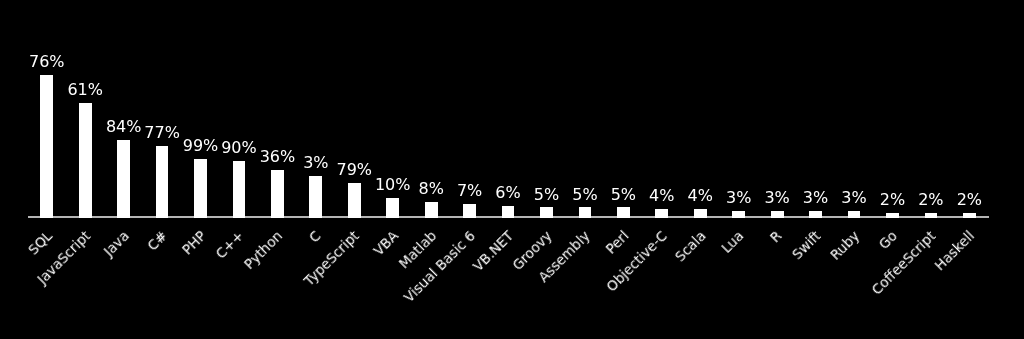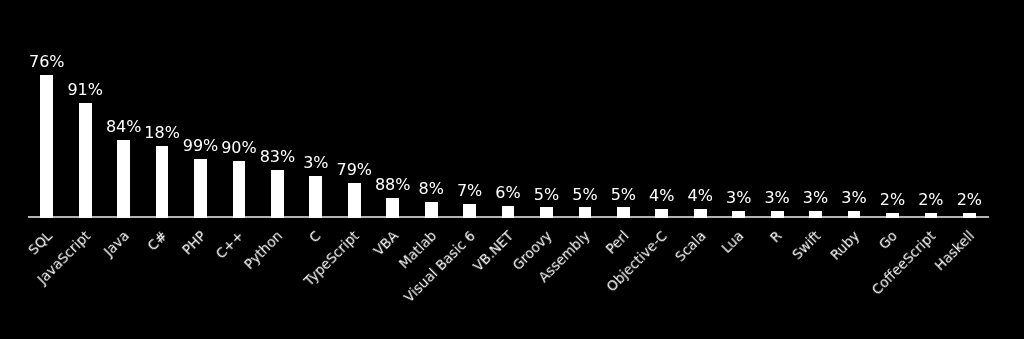--- a/index.html
+++ b/index.html
@@ -28,77 +28,77 @@
   <div class="axis" style="left:28.40px;top:216.00px;width:960.60px;height:1.60px"></div>
   <div class="bar-group">
     <div class="bar" style="left:40.40px;top:75.22px;width:12.75px;height:142.38px"></div>
     <div class="vlabel" style="left:6.77px;top:54.32px">76%</div>
     <div class="lanchor" style="left:54.57px;top:238.60px">
         <span class="ctext">SQL</span>
       </div>
   </div>
   <div class="bar-group">
     <div class="bar" style="left:78.84px;top:103.15px;width:12.75px;height:114.45px"></div>
-    <div class="vlabel" style="left:45.22px;top:82.25px">91%</div>
+    <div class="vlabel" style="left:45.22px;top:82.25px">61%</div>
     <div class="lanchor" style="left:93.02px;top:238.60px">
         <span class="ctext">JavaScript</span>
       </div>
   </div>
   <div class="bar-group">
     <div class="bar" style="left:117.28px;top:140.39px;width:12.75px;height:77.21px"></div>
     <div class="vlabel" style="left:83.66px;top:119.49px">84%</div>
     <div class="lanchor" style="left:131.46px;top:238.60px">
         <span class="ctext">Java</span>
       </div>
   </div>
   <div class="bar-group">
     <div class="bar" style="left:155.72px;top:145.97px;width:12.75px;height:71.63px"></div>
-    <div class="vlabel" style="left:122.09px;top:125.07px">18%</div>
+    <div class="vlabel" style="left:122.09px;top:125.07px">77%</div>
     <div class="lanchor" style="left:169.90px;top:238.60px">
         <span class="ctext">C#</span>
       </div>
   </div>
   <div class="bar-group">
     <div class="bar" style="left:194.16px;top:159.01px;width:12.75px;height:58.59px"></div>
     <div class="vlabel" style="left:160.53px;top:138.11px">99%</div>
     <div class="lanchor" style="left:208.34px;top:238.60px">
         <span class="ctext">PHP</span>
       </div>
   </div>
   <div class="bar-group">
     <div class="bar" style="left:232.60px;top:160.87px;width:12.75px;height:56.73px"></div>
     <div class="vlabel" style="left:198.97px;top:139.97px">90%</div>
     <div class="lanchor" style="left:246.78px;top:238.60px">
         <span class="ctext">C++</span>
       </div>
   </div>
   <div class="bar-group">
     <div class="bar" style="left:271.04px;top:170.18px;width:12.75px;height:47.42px"></div>
-    <div class="vlabel" style="left:237.41px;top:149.28px">83%</div>
+    <div class="vlabel" style="left:237.41px;top:149.28px">36%</div>
     <div class="lanchor" style="left:285.21px;top:238.60px">
         <span class="ctext">Python</span>
       </div>
   </div>
   <div class="bar-group">
     <div class="bar" style="left:309.48px;top:175.77px;width:12.75px;height:41.83px"></div>
     <div class="vlabel" style="left:275.85px;top:154.87px">3%</div>
     <div class="lanchor" style="left:323.65px;top:238.60px">
         <span class="ctext">C</span>
       </div>
   </div>
   <div class="bar-group">
     <div class="bar" style="left:347.92px;top:183.21px;width:12.75px;height:34.39px"></div>
     <div class="vlabel" style="left:314.29px;top:162.31px">79%</div>
     <div class="lanchor" style="left:362.09px;top:238.60px">
         <span class="ctext">TypeScript</span>
       </div>
   </div>
   <div class="bar-group">
     <div class="bar" style="left:386.36px;top:198.11px;width:12.75px;height:19.49px"></div>
-    <div class="vlabel" style="left:352.73px;top:177.21px">88%</div>
+    <div class="vlabel" style="left:352.73px;top:177.21px">10%</div>
     <div class="lanchor" style="left:400.53px;top:238.60px">
         <span class="ctext">VBA</span>
       </div>
   </div>
   <div class="bar-group">
     <div class="bar" style="left:424.80px;top:201.83px;width:12.75px;height:15.77px"></div>
     <div class="vlabel" style="left:391.17px;top:180.93px">8%</div>
     <div class="lanchor" style="left:438.97px;top:238.60px">
         <span class="ctext">Matlab</span>
       </div>

